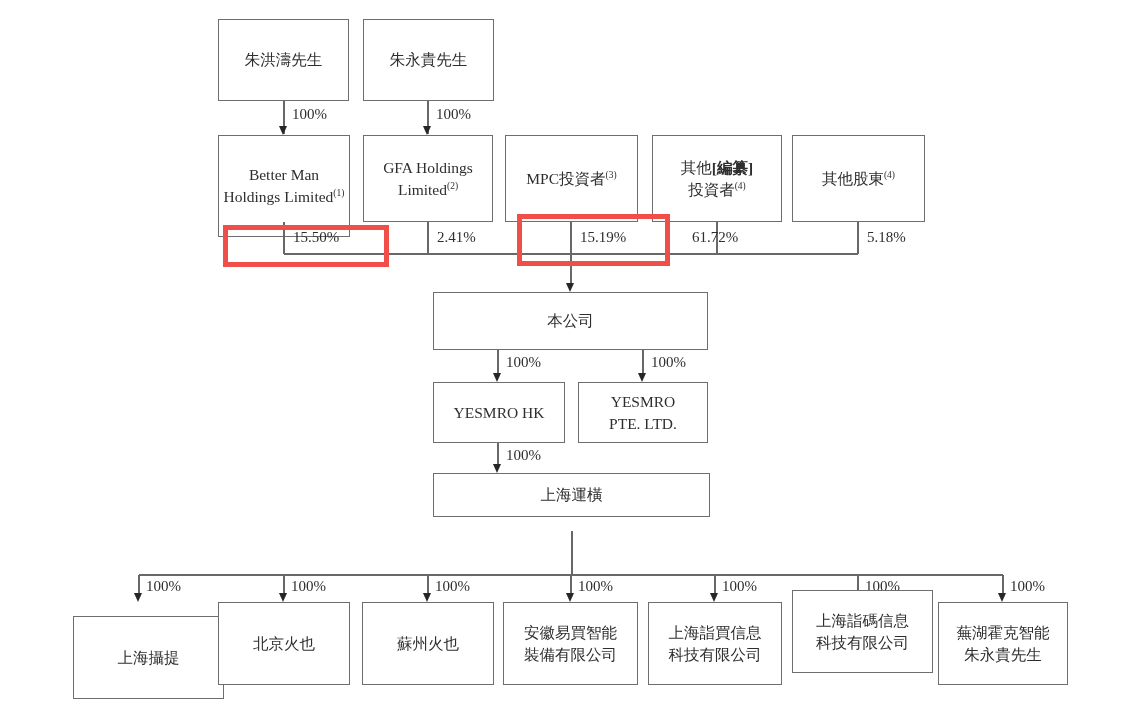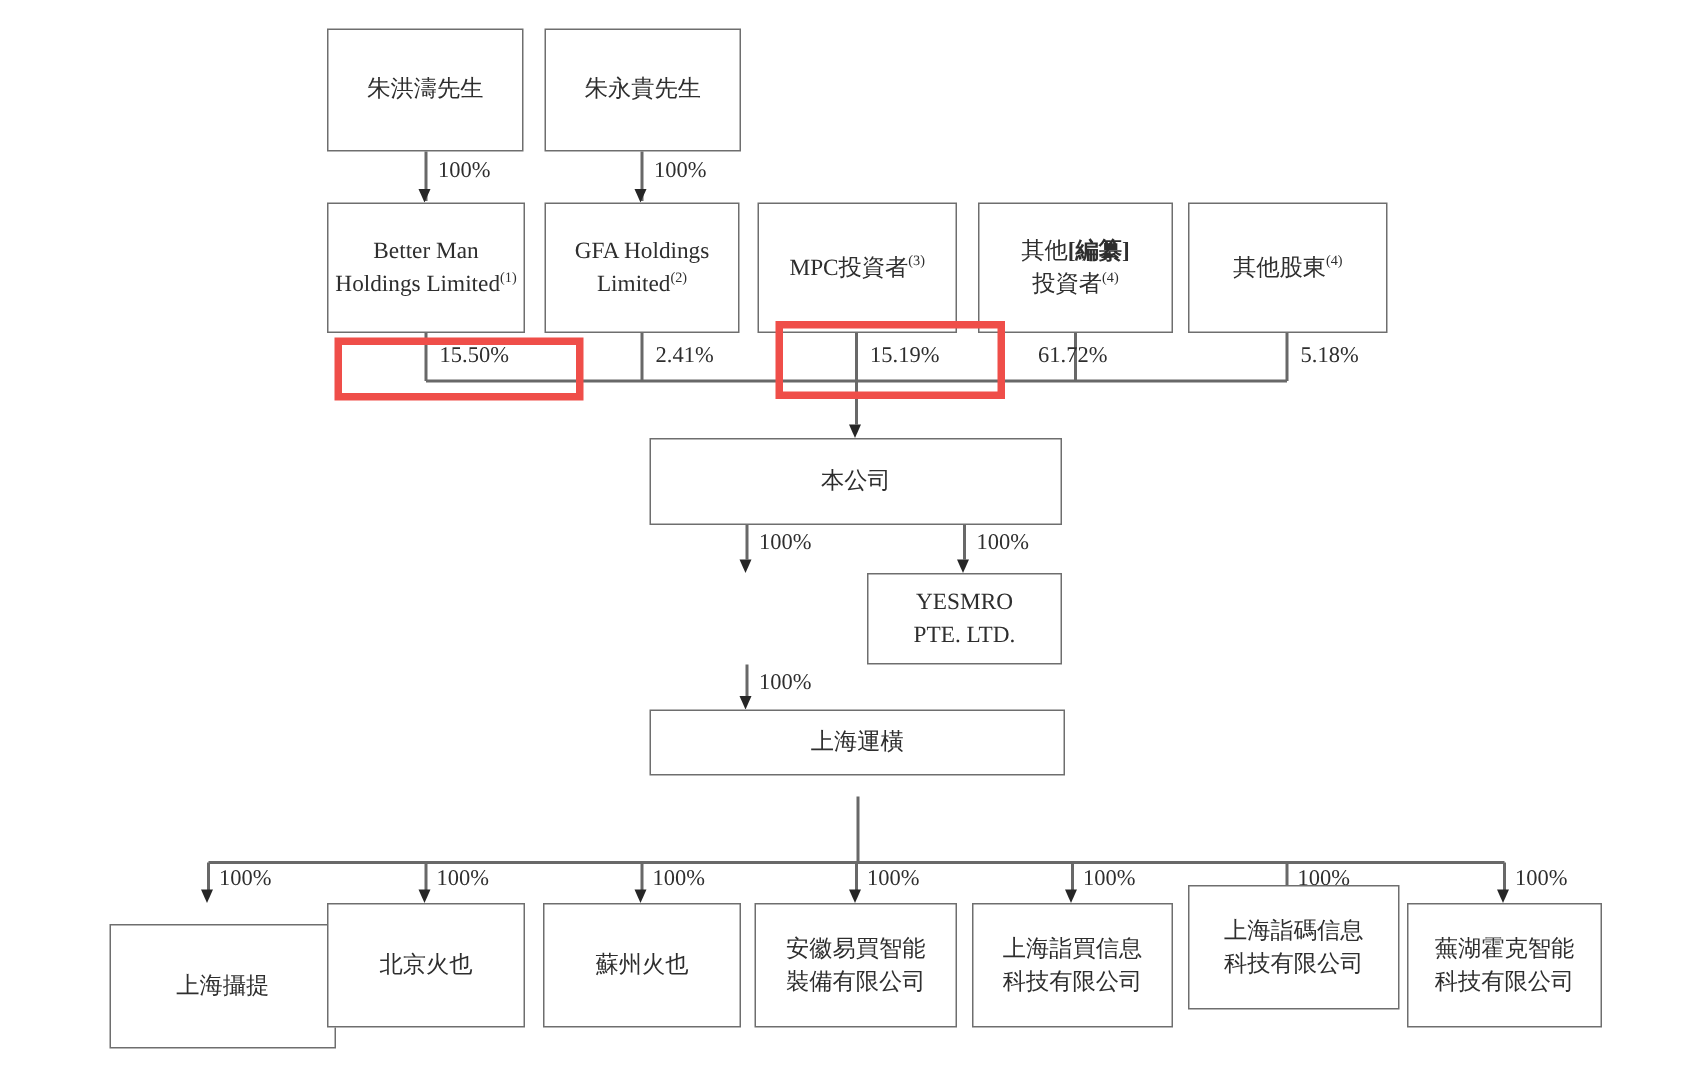--- a/index.html
+++ b/index.html
@@ -31,21 +31,21 @@
       <span class="lbl" data-bind="diagram.owners.0.label">朱洪濤先生</span>
     </div>
 
   <div class="vl" style="left:283px;top:101px;height:33px"></div>
   <div class="ah" style="left:279px;top:126px"></div>
   <span class="pct" style="left:292px;top:106px" data-bind="diagram.pct_full">100%</span>
   <div class="vl" style="left:427px;top:101px;height:33px"></div>
   <div class="ah" style="left:423px;top:126px"></div>
   <span class="pct" style="left:436px;top:106px" data-bind="diagram.pct_full">100%</span>
 
-  <div class="box" style="left:218px;top:135px;width:132px;height:87px">
+  <div class="box" style="left:218px;top:135px;width:132px;height:102px">
       <span class="lbl"><span data-bind="diagram.shareholders.0.name">Better Man
 Holdings Limited</span><sup data-bind="diagram.shareholders.0.note">(1)</sup></span>
     </div>
   <div class="box" style="left:363px;top:135px;width:130px;height:87px">
       <span class="lbl"><span data-bind="diagram.shareholders.1.name">GFA Holdings
 Limited</span><sup data-bind="diagram.shareholders.1.note">(2)</sup></span>
     </div>
   <div class="box" style="left:505px;top:135px;width:133px;height:87px">
       <span class="lbl"><span data-bind="diagram.shareholders.2.name">MPC投資者</span><sup data-bind="diagram.shareholders.2.note">(3)</sup></span>
     </div>
@@ -79,20 +79,23 @@
       <span class="lbl" data-bind="diagram.company.label">本公司</span>
     </div>
 
   <div class="vl" style="left:497px;top:350px;height:23px"></div>
   <div class="ah" style="left:493px;top:373px"></div>
   <span class="pct" style="left:506px;top:354px" data-bind="diagram.pct_full">100%</span>
   <div class="vl" style="left:642px;top:350px;height:23px"></div>
   <div class="ah" style="left:638px;top:373px"></div>
   <span class="pct" style="left:651px;top:354px" data-bind="diagram.pct_full">100%</span>
 
+  <div class="box" style="left:433px;top:382px;width:132px;height:61px">
+      <span class="lbl" data-bind="diagram.hk_subsidiary.label">YESMRO HK</span>
+    </div>
   <div class="box" style="left:578px;top:382px;width:130px;height:61px">
       <span class="lbl" data-bind="diagram.pte_subsidiary.label">YESMRO
 PTE. LTD.</span>
     </div>
 
   <div class="vl" style="left:497px;top:443px;height:21px"></div>
   <div class="ah" style="left:493px;top:464px"></div>
   <span class="pct" style="left:506px;top:447px" data-bind="diagram.pct_full">100%</span>
 
   <div class="box" style="left:433px;top:473px;width:277px;height:44px">
@@ -140,16 +143,16 @@
   <div class="box" style="left:648px;top:602px;width:134px;height:83px">
       <span class="lbl" data-bind="diagram.subsidiaries.4.label">上海詣買信息
 科技有限公司</span>
     </div>
   <div class="box" style="left:792px;top:590px;width:141px;height:83px">
       <span class="lbl" data-bind="diagram.subsidiaries.5.label">上海詣碼信息
 科技有限公司</span>
     </div>
   <div class="box" style="left:938px;top:602px;width:130px;height:83px">
       <span class="lbl" data-bind="diagram.subsidiaries.6.label">蕪湖霍克智能
-科技有限公司</span>
+朱永貴先生</span>
     </div>
 
 </div>
 
 </body></html>

